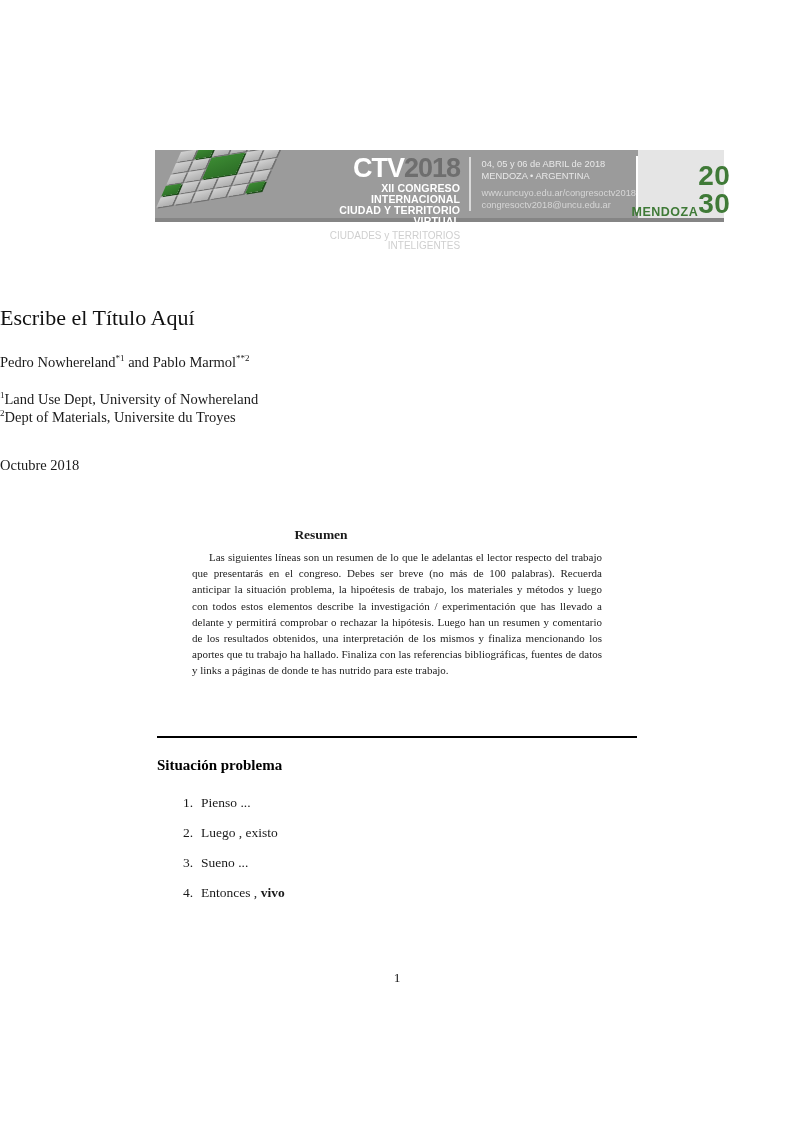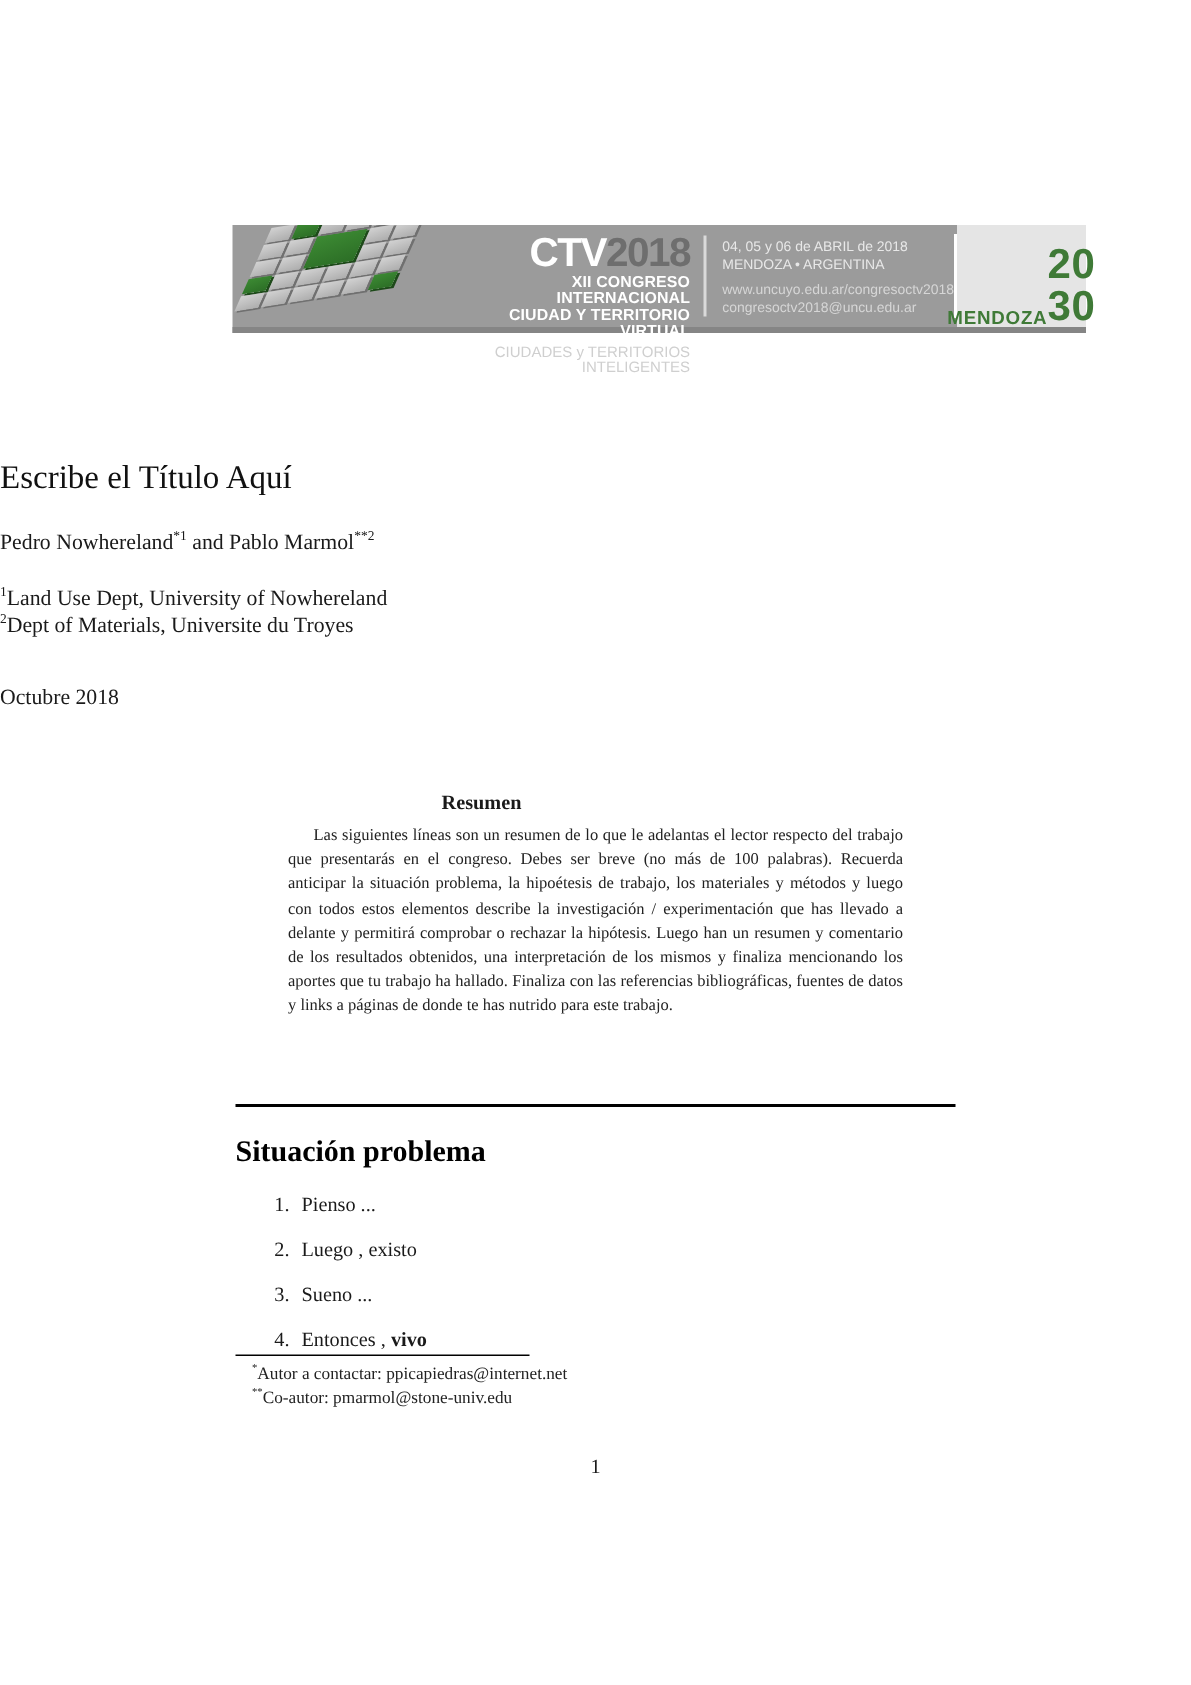--- a/index.html
+++ b/index.html
@@ -55,21 +55,21 @@
   
   .abstract-head { position:absolute; top:527px; left:0; width:642px; text-align:center;
                    font-size:13.5px; font-weight:bold; }
   .abstract-body {
     position:absolute; top:549px; left:192px; width:410px;
     font-size:11px; line-height:16.2px; text-align:justify; text-indent:17px; color:#222;
   }
 
   
   .rule { position:absolute; top:736px; left:157px; width:480px; height:2px; background:#000; }
-  .sec-head { position:absolute; top:757px; left:157px; font-size:20px; font-weight:bold; color:#000; }
+  .sec-head { position:absolute; top:757px; left:157px; font-size:15px; font-weight:bold; color:#000; }
   .olist { position:absolute; top:794px; left:157px; width:480px; font-size:13.5px; }
   .olist .row { display:flex; margin-bottom:13px; line-height:17px; }
   .olist .num { width:19px; text-align:right; margin-left:17px; }
   .olist .itx { margin-left:8px; }
   .bold { font-weight:bold;margin-top:32px; }
 
   
   .fnblock { position:absolute; top:903px; left:157px; width:480px; }
   .fnrule { width:196px; height:1.3px; background:#000; margin-bottom:4px; }
   .fn { font-size:11.5px; line-height:16px; padding-left:11px; color:#222; }
@@ -160,20 +160,15 @@
     <div class="row">
         <span class="num">3.</span>
         <span class="itx">Sueno ...</span>
       </div>
     <div class="row">
         <span class="num">4.</span>
         <span class="itx"><span>Entonces , </span><span class="bold">vivo</span></span>
       </div>
   </div>
 
-  <div class="fnblock">
-    <div class="fnrule"></div>
-    <div class="fn"><sup>*</sup><span>Autor a contactar: ppicapiedras@internet.net</span></div>
-    <div class="fn"><sup>**</sup><span>Co-autor: pmarmol@stone-univ.edu</span></div>
-  </div>
 
   <div class="pagenum">1</div>
 </div>
 
 </body></html>

